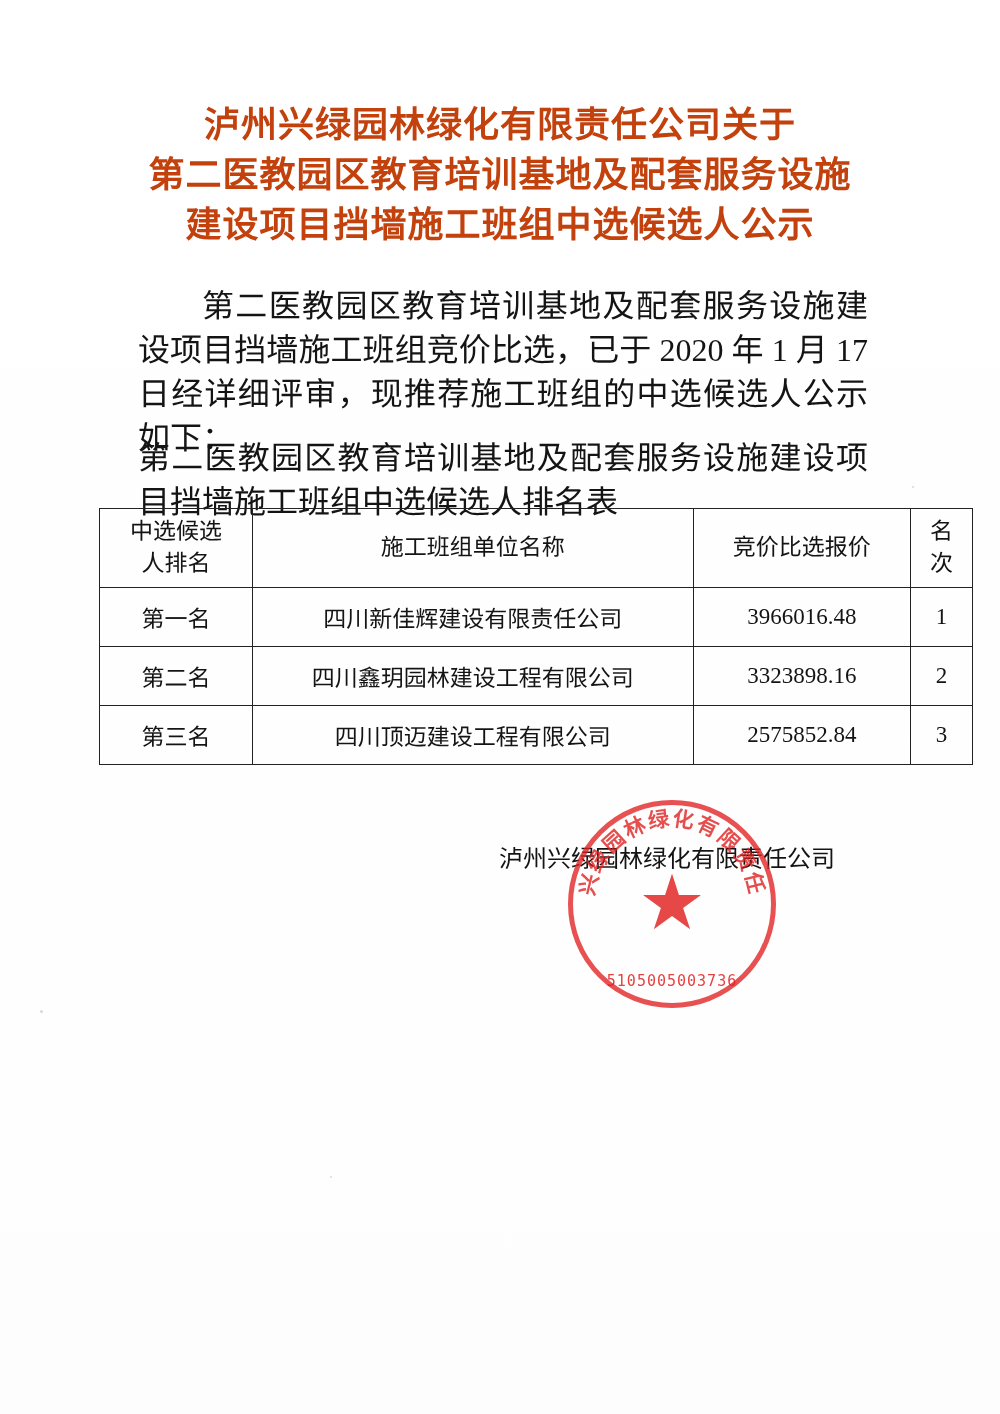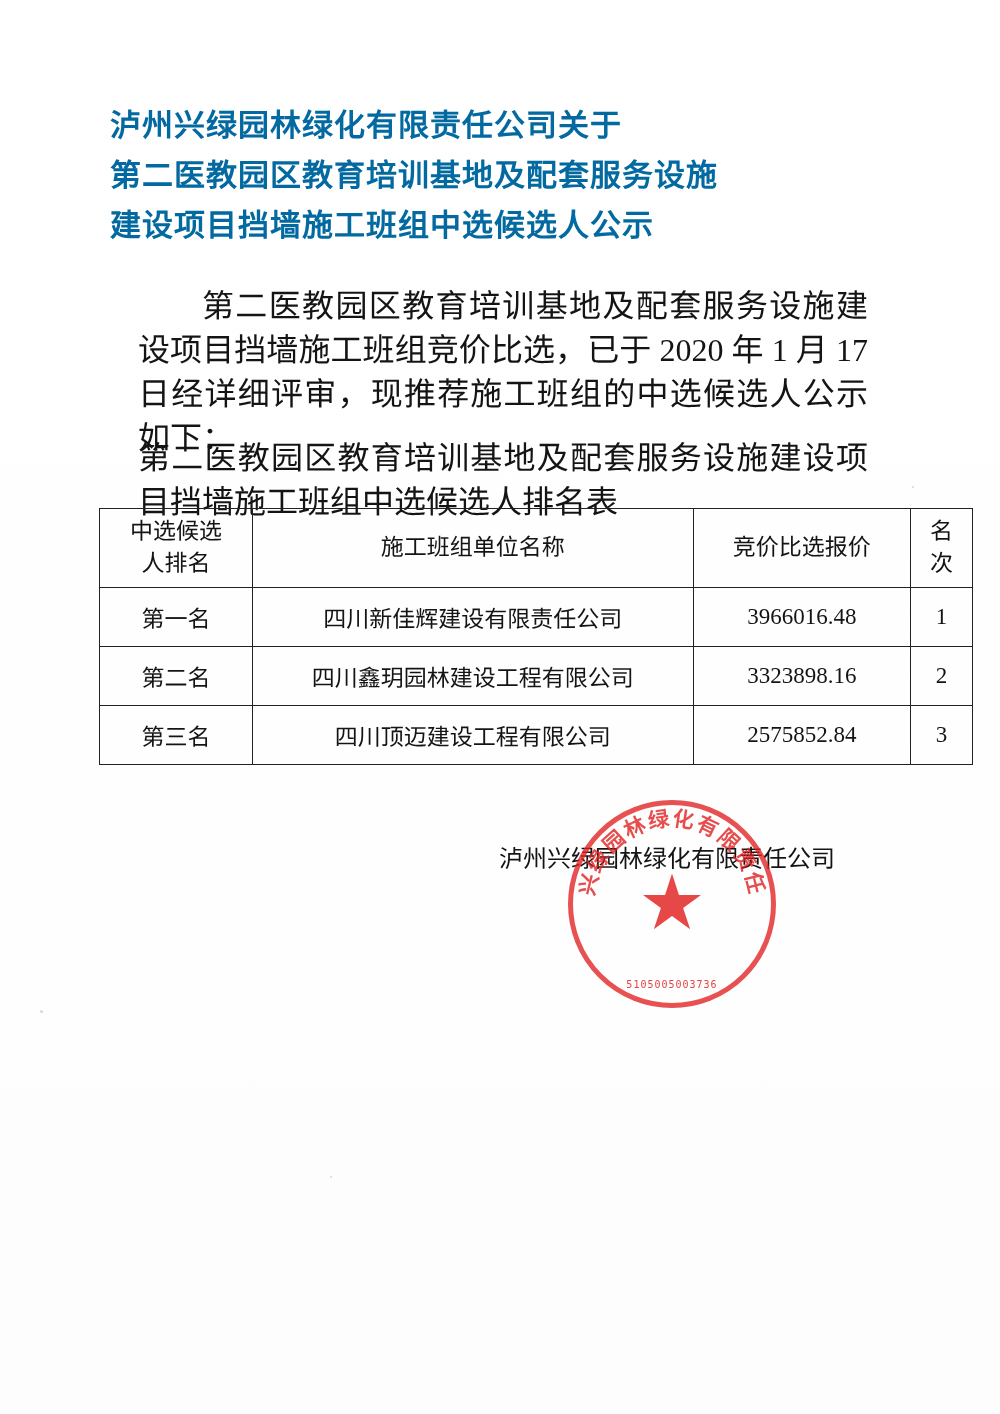--- a/index.html
+++ b/index.html
@@ -29,26 +29,27 @@
     top: 0;
     width: 1000px;
     height: 1414px;
   }
 
   .title {
     position: absolute;
     top: 100px;
     left: 110px;
     width: 780px;
+    text-align: center;
     font-family: "DejaVu Sans", "Liberation Sans", sans-serif;
     font-weight: bold;
-    font-size: 31px;
+    font-size: 36px;
     line-height: 50px;
     letter-spacing: 1px;
-    color: #0369a1;
+    color: #c2410c;
   }
   .title .line { display: block; white-space: nowrap; }
 
   .para {
     position: absolute;
     left: 138px;
     width: 730px;
     font-size: 32px;
     line-height: 44px;
     text-align: justify;
@@ -135,21 +136,21 @@
     font-family: "DejaVu Sans", "Liberation Sans", sans-serif;
     font-weight: bold;
   }
   .seal .seal-code {
     position: absolute;
     left: 0;
     right: 0;
     bottom: 18px;
     text-align: center;
     font-family: "DejaVu Sans Mono", "Liberation Mono", monospace;
-    font-size: 10px;
+    font-size: 15px;
     letter-spacing: 1px;
     color: rgba(224, 32, 32, 0.85);
   }
 
   
   .speck {
     position: absolute;
     background: #d8d8d8;
     border-radius: 50%;
   }

